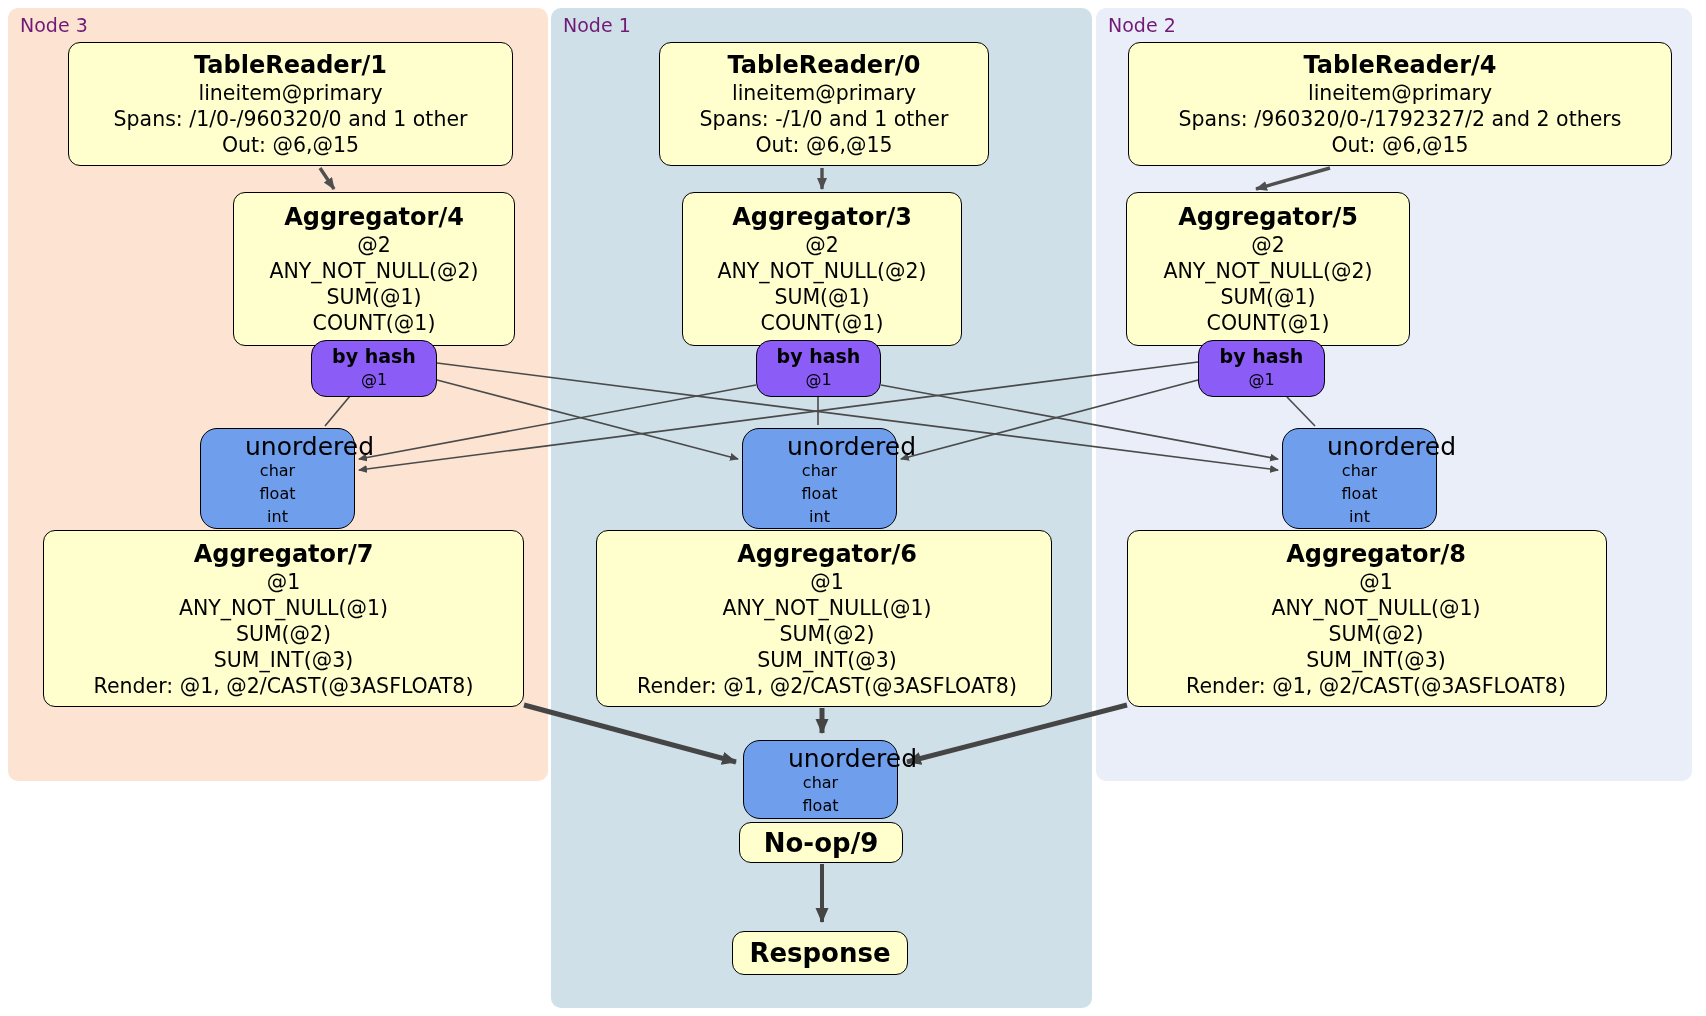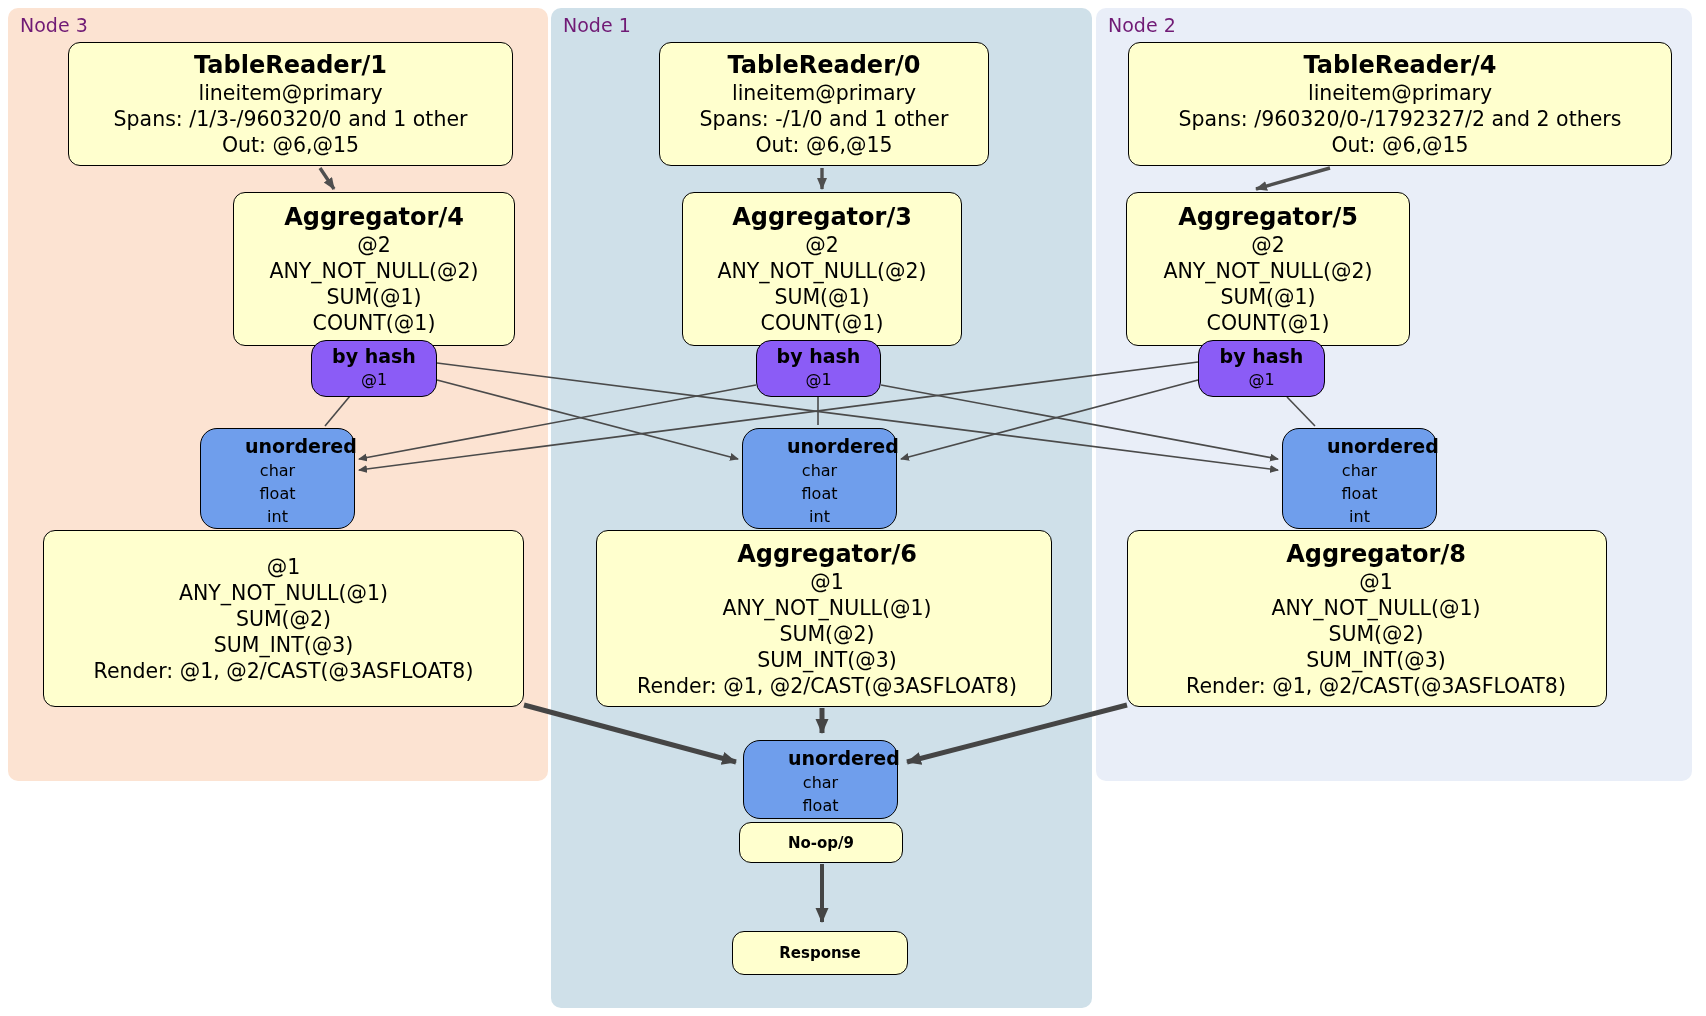--- a/index.html
+++ b/index.html
@@ -19,34 +19,34 @@
 
   svg.edges{position:absolute;left:0;top:0;z-index:1;}
 
   .pbox{
     position:absolute;background:#ffffce;border:1.6px solid #000;border-radius:12px;
     z-index:2;display:flex;flex-direction:column;justify-content:center;
     text-align:center;box-sizing:border-box;padding:4px 6px;white-space:nowrap;
   }
   .pbox .title{font-weight:bold;font-size:24px;line-height:30px;}
   .pbox .line{font-size:20.5px;line-height:26px;}
-  .pbox.small .title{font-size:15px;line-height:30px;}
+  .pbox.small .title{font-size:26px;line-height:30px;}
 
   .router{
     position:absolute;background:#8b5cf6;border:1.6px solid #000;border-radius:15px;
     z-index:3;text-align:center;box-sizing:border-box;padding-top:3px;white-space:nowrap;
   }
   .router .r-title{font-weight:bold;font-size:19px;line-height:25px;}
   .router .r-sub{font-size:16px;line-height:21px;}
 
   .sync{
     position:absolute;background:#6f9eec;border:1.6px solid #000;border-radius:17px;
     z-index:3;text-align:center;box-sizing:border-box;padding-top:5px;white-space:nowrap;
   }
-  .sync .s-title{font-weight:bold;font-size:19px;line-height:25px;margin-left:44px;}
+  .sync .s-title{font-weight:normal;font-size:25px;line-height:25px;margin-left:44px;}
   .sync .s-line{font-size:16px;line-height:23px;}
 
   
   .tr1{left:68px;top:42px;width:445px;height:124px;}
   .tr0{left:659px;top:42px;width:330px;height:124px;}
   .tr2{left:1128px;top:42px;width:544px;height:124px;}
   .agg4{left:233px;top:192px;width:282px;height:154px;}
   .agg3{left:682px;top:192px;width:280px;height:154px;}
   .agg5{left:1126px;top:192px;width:284px;height:154px;}
   .r4{left:311px;top:340px;width:126px;height:57px;}
@@ -105,21 +105,21 @@
     <line x1="524" y1="705" x2="736" y2="762" stroke="#454545" stroke-width="5" marker-end="url(#ah-lg)"></line>
     <line x1="822" y1="708" x2="822" y2="733" stroke="#454545" stroke-width="5" marker-end="url(#ah-lg)"></line>
     <line x1="1127" y1="705" x2="907" y2="762" stroke="#454545" stroke-width="5" marker-end="url(#ah-lg)"></line>
 
     <line x1="822" y1="864" x2="822" y2="922" stroke="#454545" stroke-width="4" marker-end="url(#ah-lg)"></line>
   </svg>
 
   <div class="pbox tr1">
     <div class="title">TableReader/1</div>
     <div class="line">lineitem@primary</div>
-    <div class="line">Spans: /1/3-/960320/0 and 1 other</div>
+    <div class="line">Spans: /1/0-/960320/0 and 1 other</div>
     <div class="line">Out: @6,@15</div>
   </div>
 
   <div class="pbox agg4">
     <div class="title">Aggregator/4</div>
     <div class="line">@2</div>
     <div class="line">ANY_NOT_NULL(@2)</div>
     <div class="line">SUM(@1)</div>
     <div class="line">COUNT(@1)</div>
   </div>
@@ -130,20 +130,21 @@
   </div>
 
   <div class="sync s7">
     <div class="s-title">unordered</div>
     <div class="s-line">char</div>
     <div class="s-line">float</div>
     <div class="s-line">int</div>
   </div>
 
   <div class="pbox agg7">
+    <div class="title">Aggregator/7</div>
     <div class="line">@1</div>
     <div class="line">ANY_NOT_NULL(@1)</div>
     <div class="line">SUM(@2)</div>
     <div class="line">SUM_INT(@3)</div>
     <div class="line">Render: @1, @2/CAST(@3ASFLOAT8)</div>
   </div>
 
   <div class="pbox tr0">
     <div class="title">TableReader/0</div>
     <div class="line">lineitem@primary</div>

